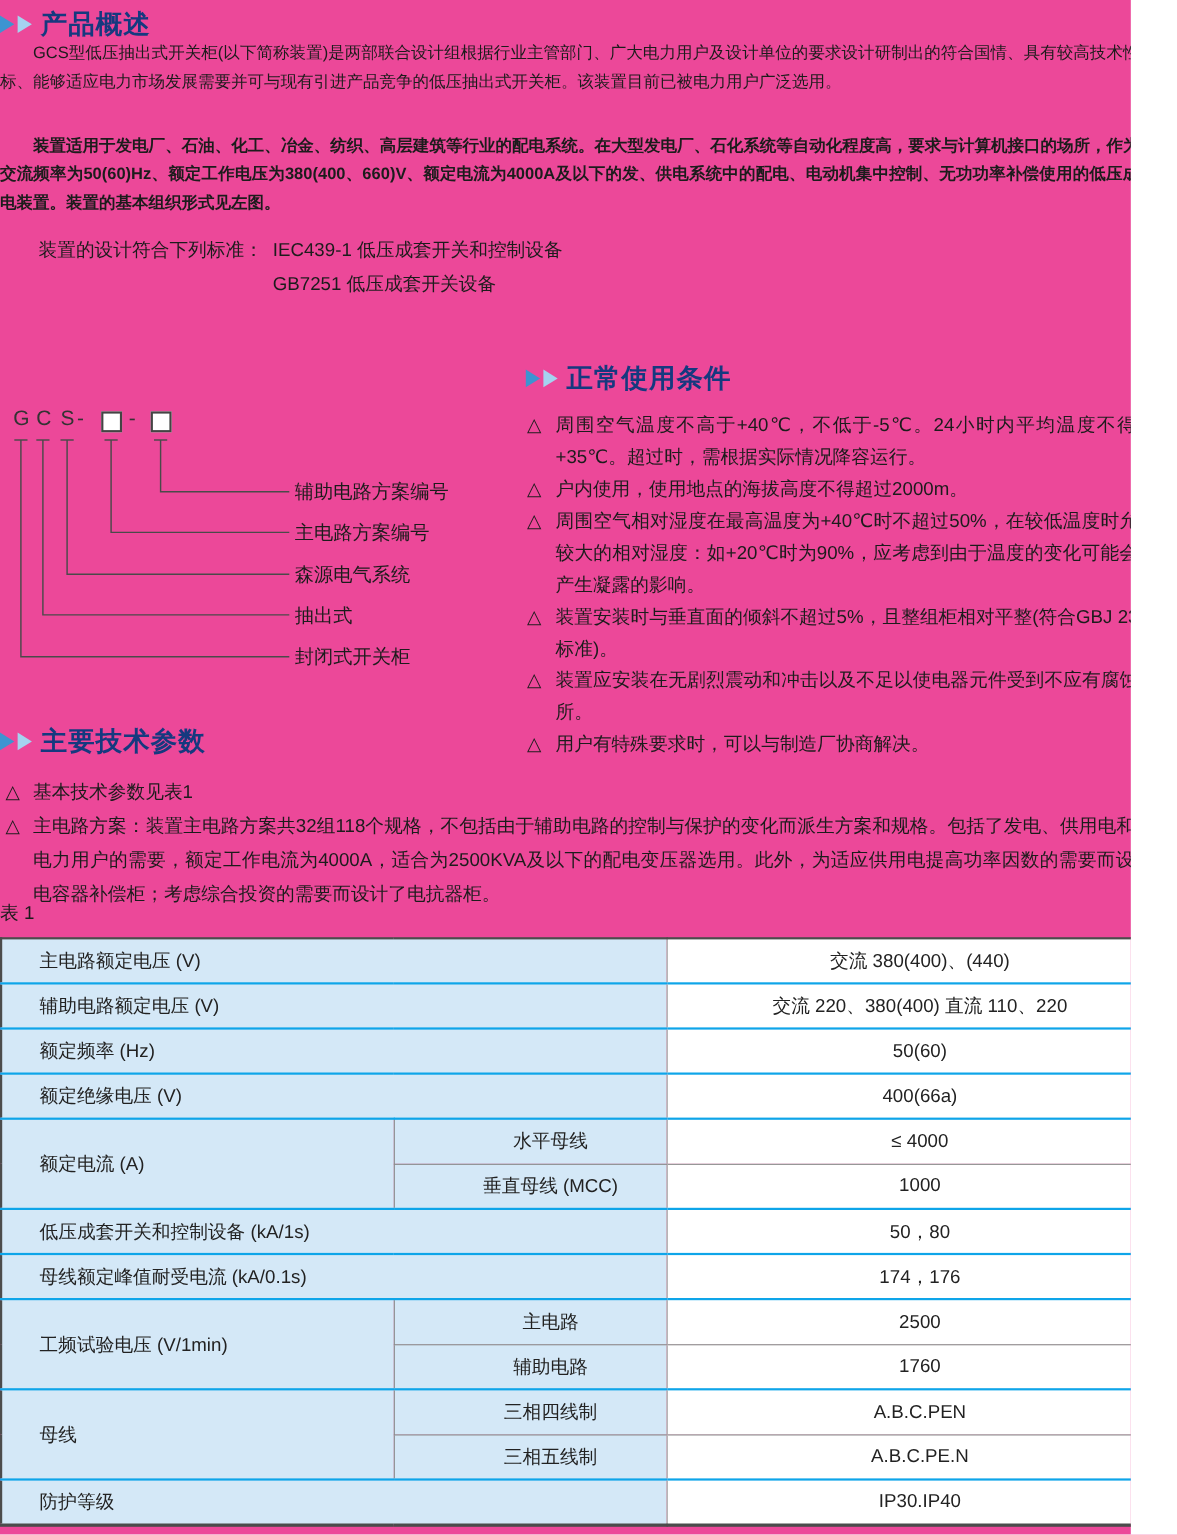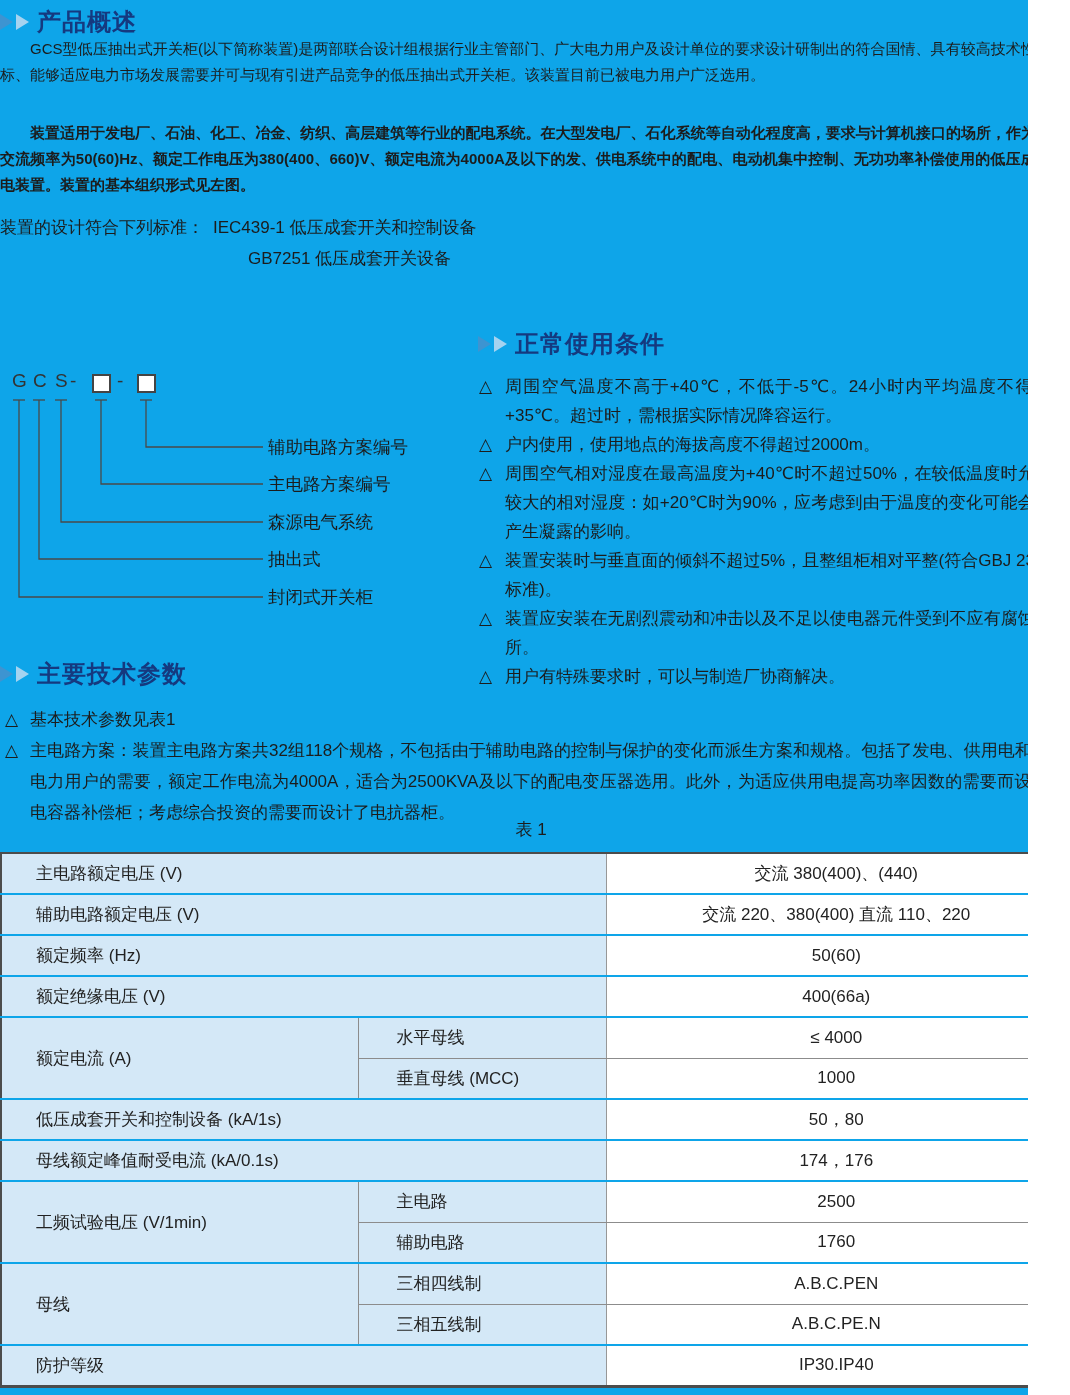--- a/index.html
+++ b/index.html
@@ -1,56 +1,56 @@
 <!DOCTYPE html>
 <html><head>
 <meta charset="utf-8">
 <style>
   html,body { margin:0; padding:0; background:#ffffff; }
   #page {
-    position:relative; width:1028px; height:1395px; background:#0ea5e9;
+    position:relative; width:1028px; height:1395px; background:#ec4899;
     font-family:"Liberation Sans","DejaVu Sans",sans-serif; color:#1c1c1c; overflow:hidden;
   }
   
   .sec-header { position:absolute; display:flex; align-items:center; }
   .sec-header .tri { width:0; height:0; border-top:8px solid transparent; border-bottom:8px solid transparent; display:inline-block; }
   .tri-dark  { border-left:13px solid #3d94d1; margin-right:3px; }
   .tri-light { border-left:13px solid #a5d3f0; margin-right:8px; }
   .sec-header h2 { margin:0; font-size:24px; font-weight:bold; color:#15397f; letter-spacing:1px; white-space:nowrap; }
   
   .para { position:absolute; left:0; width:1066px; margin:0; font-size:15px; line-height:26px; text-align:justify; text-indent:2em; }
   #para1 { top:36px; }
   #para2 { top:120px;font-weight:bold; }
   
   #standards { position:absolute; left:0; top:212px; width:1066px; font-size:17px; line-height:31px; }
-  .std-first { }
+  .std-first { padding-left:35px; }
   .std-intro { display:inline-block; width:213px; }
   .std-line  { margin-left:248px; }
   
   #diagram { position:absolute; left:0; top:330px; width:470px; height:290px; }
   .codechar { position:absolute; top:40px; font-size:19px; color:#333; }
   .codesq   { position:absolute; top:44px; width:15px; height:15px; border:2px solid #444; background:#fff; }
   #code-lines { position:absolute; left:0; top:60px; }
   .dlabel { position:absolute; left:268px; font-size:17.5px; line-height:22px; color:#1c1c1c; white-space:nowrap; }
   
   #conditions { position:absolute; left:479px; top:372px; width:590px; font-size:17px; }
   .cond { position:relative; padding-left:26px; line-height:29px; text-align:justify; }
   .cond .b { position:absolute; left:0; top:0; }
   
   #tech-notes { position:absolute; left:0; top:704px; width:1066px; font-size:17px; }
   .note { position:relative; padding-left:30px; line-height:31px; text-align:justify; }
   .note .b { position:absolute; left:5px; top:0; }
   
-  #table-label { position:absolute; left:0; top:818px; width:1062px; text-align:center; font-size:17px; }
+  #table-label { position:absolute; left:0; top:818px; width:1062px; text-align:left; font-size:17px; }
   #params-table { position:absolute; left:0; top:852px; width:1066px; border-collapse:collapse; table-layout:fixed;
     border:2px solid #4c4c4c; border-bottom-width:3px; }
   #params-table tr { height:41px; }
   #params-table td { font-size:17px; color:#222; border-bottom:2px solid #0ea5e9; vertical-align:middle; }
   #params-table td.param { background:#d4e8f7; padding-left:34px; text-align:left; }
-  #params-table td.sub   { background:#d4e8f7; padding-left:38px; text-align:left; border-left:1px solid #8c8c8c; }
+  #params-table td.sub   { background:#d4e8f7; padding-left:38px; text-align:center; border-left:1px solid #8c8c8c; }
   #params-table td.val   { text-align:center; background:#fff; border-left:1px solid #979797; }
   #params-table td.thin  { border-bottom:1px solid #8c8c8c; }
   #params-table tr:last-child td { border-bottom:none; }
 </style>
 </head>
 <body>
 
 <div id="page">
 
   <div class="sec-header" style="left:0; top:6px;">

